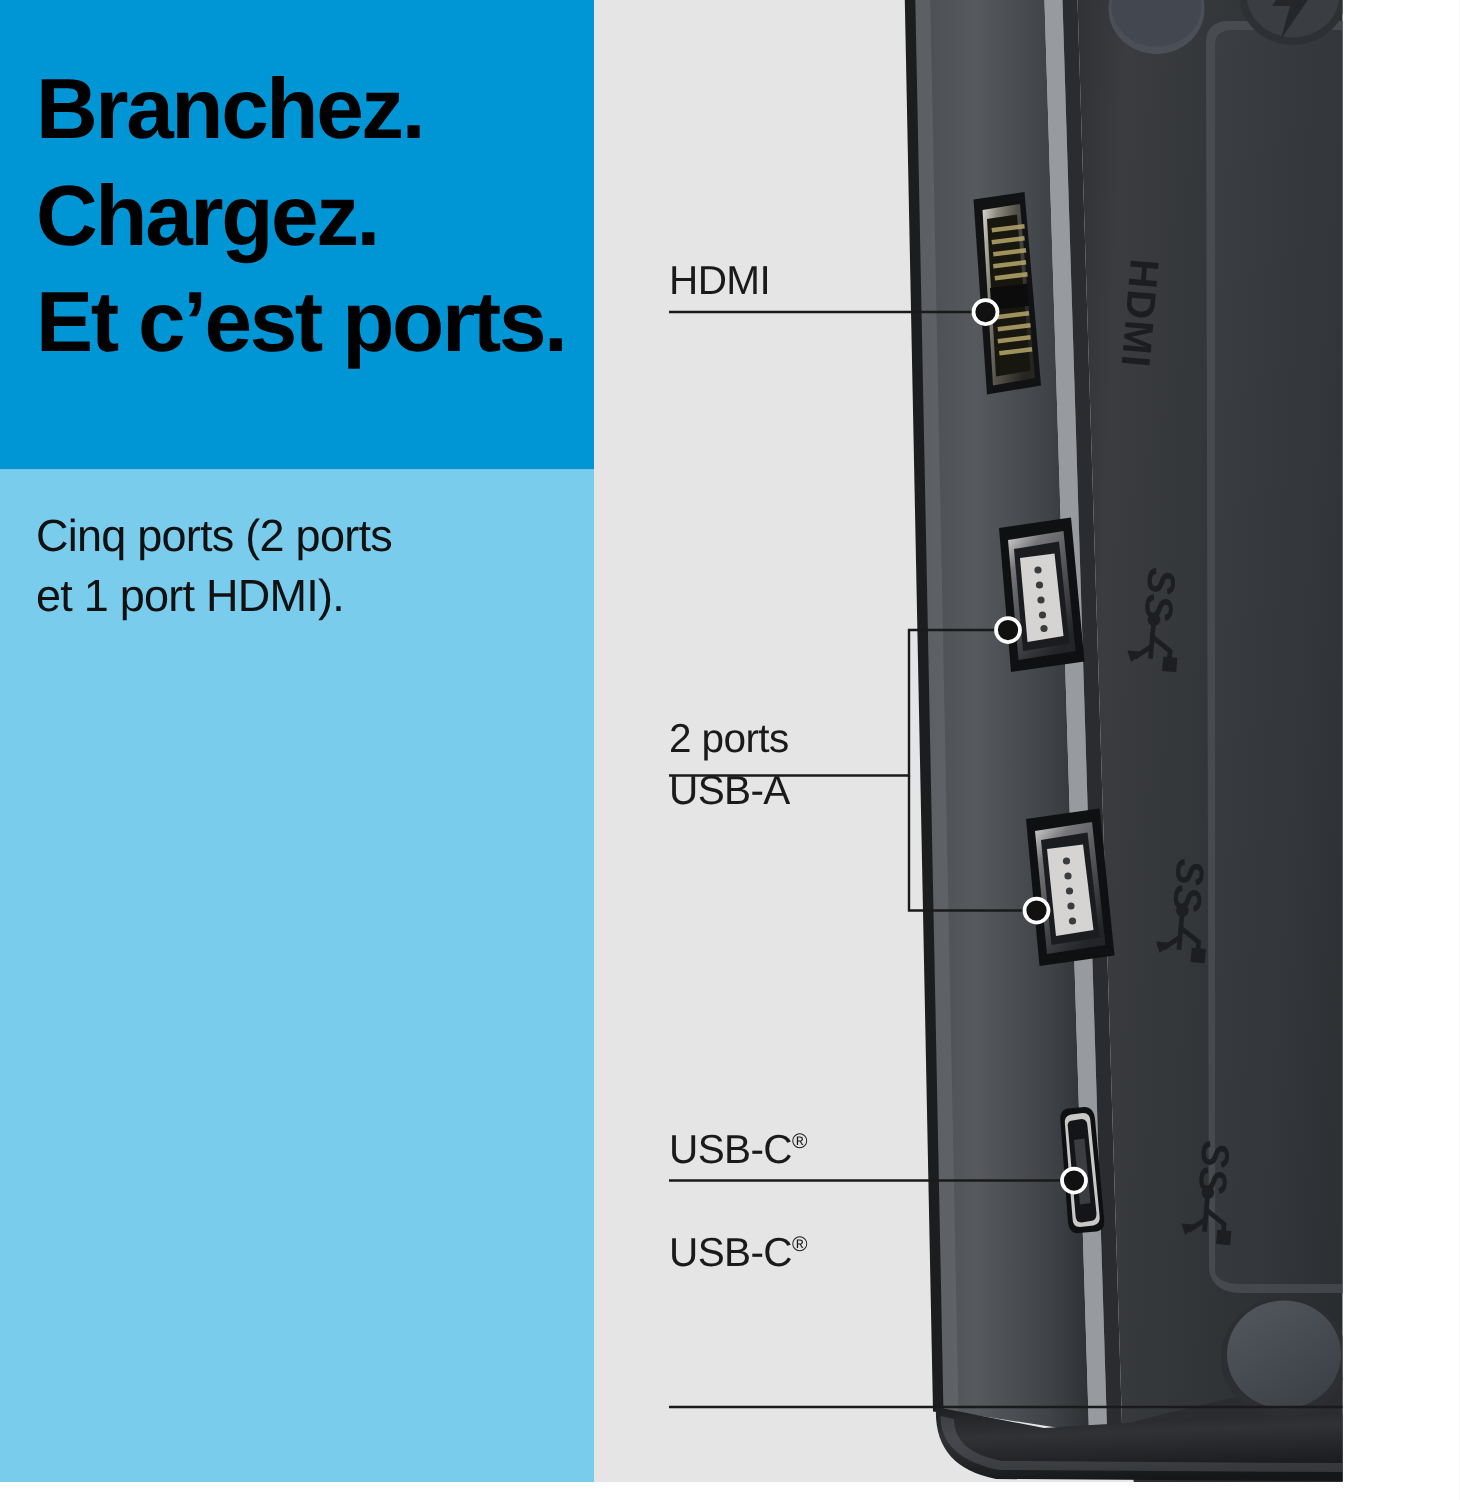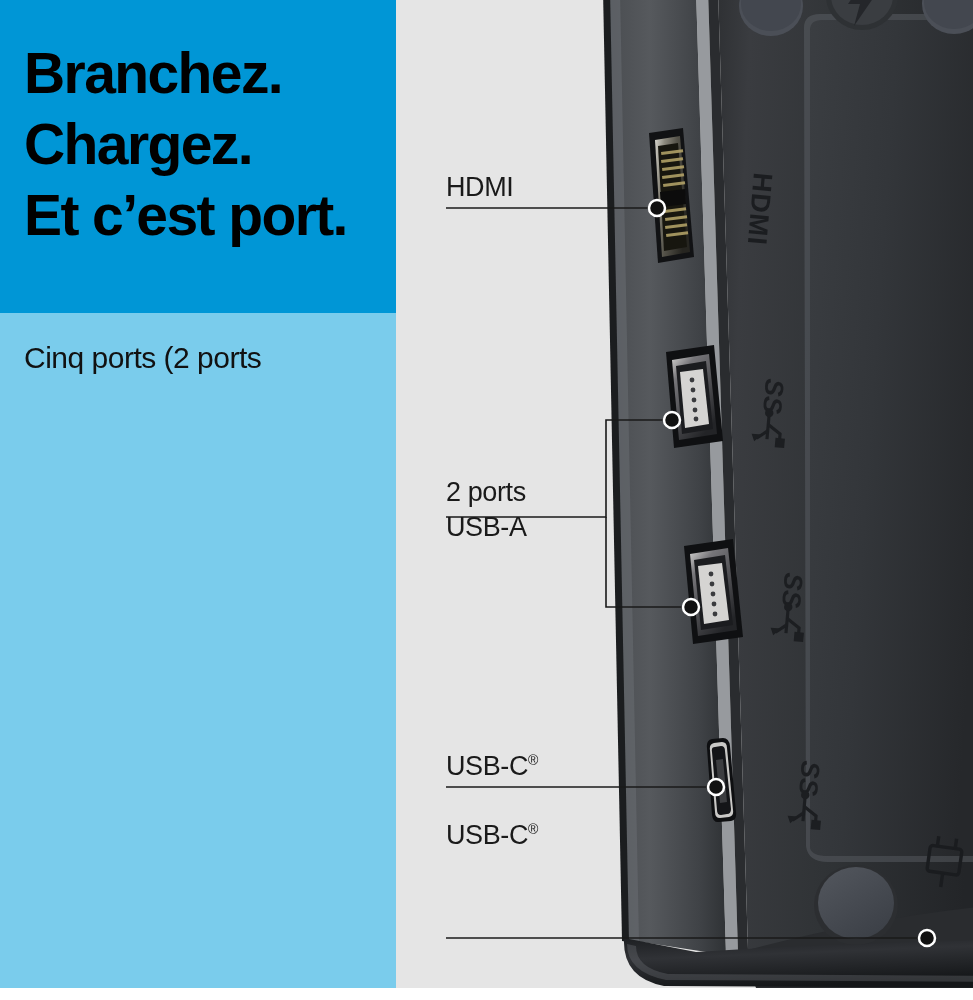--- a/index.html
+++ b/index.html
@@ -2,21 +2,21 @@
 <html><head>
 <meta charset="utf-8">
 <style>
   html, body {
     margin: 0;
     padding: 0;
     background: #ffffff;
   }
   #stage {
     position: relative;
-    width: 973px;
+    width: 895px;
     height: 1000px;
     overflow: hidden;
     background: #ffffff;
     font-family: "Liberation Sans", sans-serif;
     -webkit-font-smoothing: antialiased;
   }
 
   
   .pane-gray {
     position: absolute;
@@ -111,25 +111,26 @@
 
 <div id="stage">
 
   <div class="pane-gray"></div>
   <div class="pane-blue-top"></div>
   <div class="pane-blue-bottom"></div>
 
   <div class="headline">
     <span class="line">Branchez.</span>
     <span class="line">Chargez.</span>
-    <span class="line">Et c’est port.</span>
+    <span class="line">Et c’est ports.</span>
   </div>
 
   <div class="subcopy">
     <span class="line">Cinq ports (2 ports</span>
+    <span class="line">et 1 port HDMI).</span>
   </div>
 
   <div class="photo">
     <svg width="577" height="988" viewBox="0 0 577 988" xmlns="http://www.w3.org/2000/svg">
       <defs>
         <linearGradient id="edgeFace" x1="0" y1="0" x2="1" y2="0">
           <stop offset="0" stop-color="#4a4d51"></stop>
           <stop offset="0.35" stop-color="#56595d"></stop>
           <stop offset="0.78" stop-color="#3f4246"></stop>
           <stop offset="1" stop-color="#2f3235"></stop>

